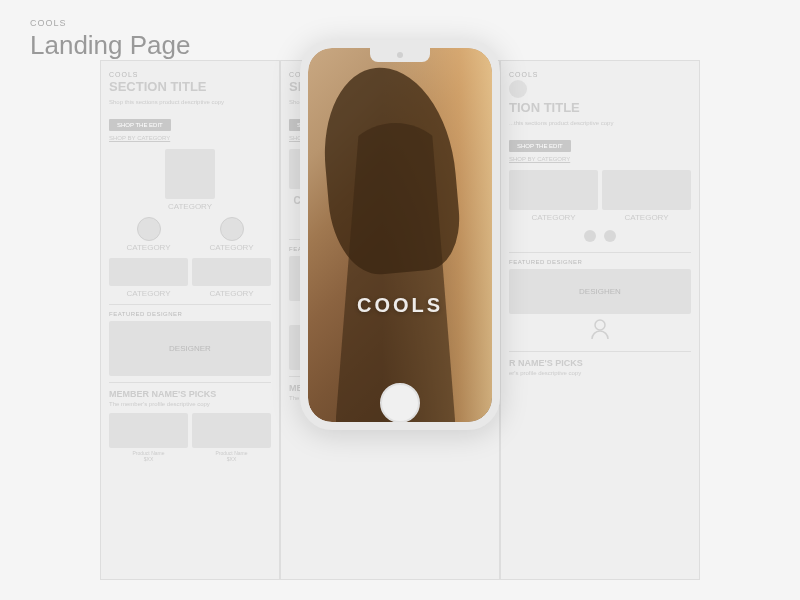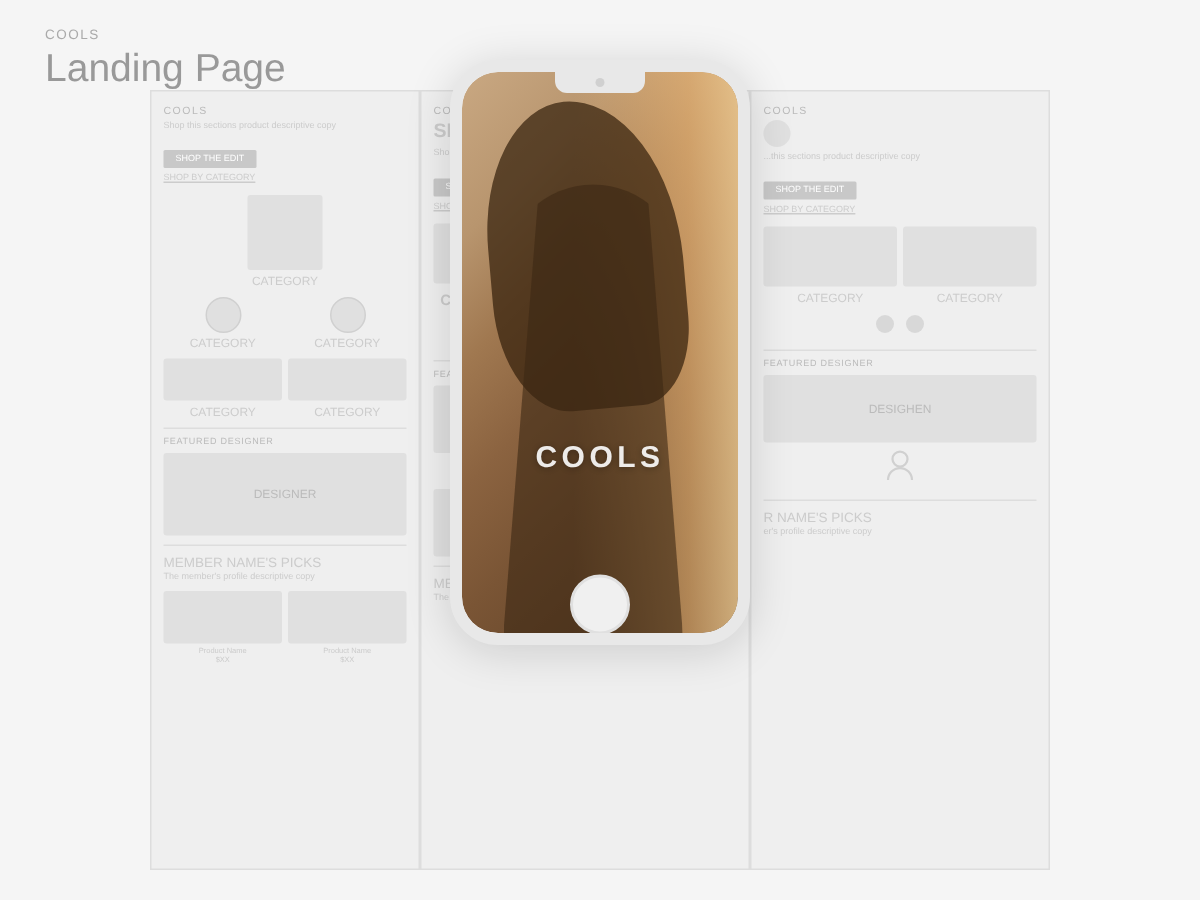--- a/index.html
+++ b/index.html
@@ -144,21 +144,21 @@
       align-items: center;
       justify-content: center;
     }
     .designer-label {
       font-size: 8px;
       color: #bbb;
       text-align: center;
     }
     .member-title {
       font-size: 9px;
-      font-weight: normal;
+      font-weight: bold;
       color: #ccc;
       margin-bottom: 2px;
     }
     .member-desc {
       font-size: 6px;
       color: #ccc;
       margin-bottom: 6px;
     }
     .product-row {
       display: flex;
@@ -364,20 +364,21 @@
 <div class="page-header">
   <div class="brand-label">COOLS</div>
   <div class="page-title">Landing Page</div>
 </div>
 
 <div class="panels-container">
 
   <div class="wireframe-panel">
     <div class="left-panel-content">
       <div class="panel-brand">COOLS</div>
+      <div class="panel-section-title">SECTION TITLE</div>
       <div class="panel-desc-text">Shop this sections product descriptive copy</div>
       <div class="panel-btn">SHOP THE EDIT</div>
       <div class="panel-shop-link">SHOP BY CATEGORY</div>
 
       
       <div style="margin-bottom:6px;">
         <div class="category-single"></div>
         <div class="panel-category-label">CATEGORY</div>
       </div>
 
@@ -475,20 +476,21 @@
       <div class="panel-hr"></div>
       <div class="member-title">MEMBER NAME'S</div>
       <div class="member-desc">The member's profile des...</div>
     </div>
   </div>
 
   <div class="wireframe-panel right-panel">
     <div class="right-panel-content">
       <div class="panel-brand">COOLS</div>
       <div style="width:18px; height:18px; border-radius:50%; background:#e0e0e0; margin-bottom:3px;"></div>
+      <div class="panel-section-title">TION TITLE</div>
       <div class="panel-desc-text">...this sections product descriptive copy</div>
       <div class="panel-btn">SHOP THE EDIT</div>
       <div class="panel-shop-link">SHOP BY CATEGORY</div>
 
       
       <div class="category-row">
         <div class="category-item">
           <div class="category-box" style="height:40px;"></div>
           <div class="panel-category-label">CATEGORY</div>
         </div>

